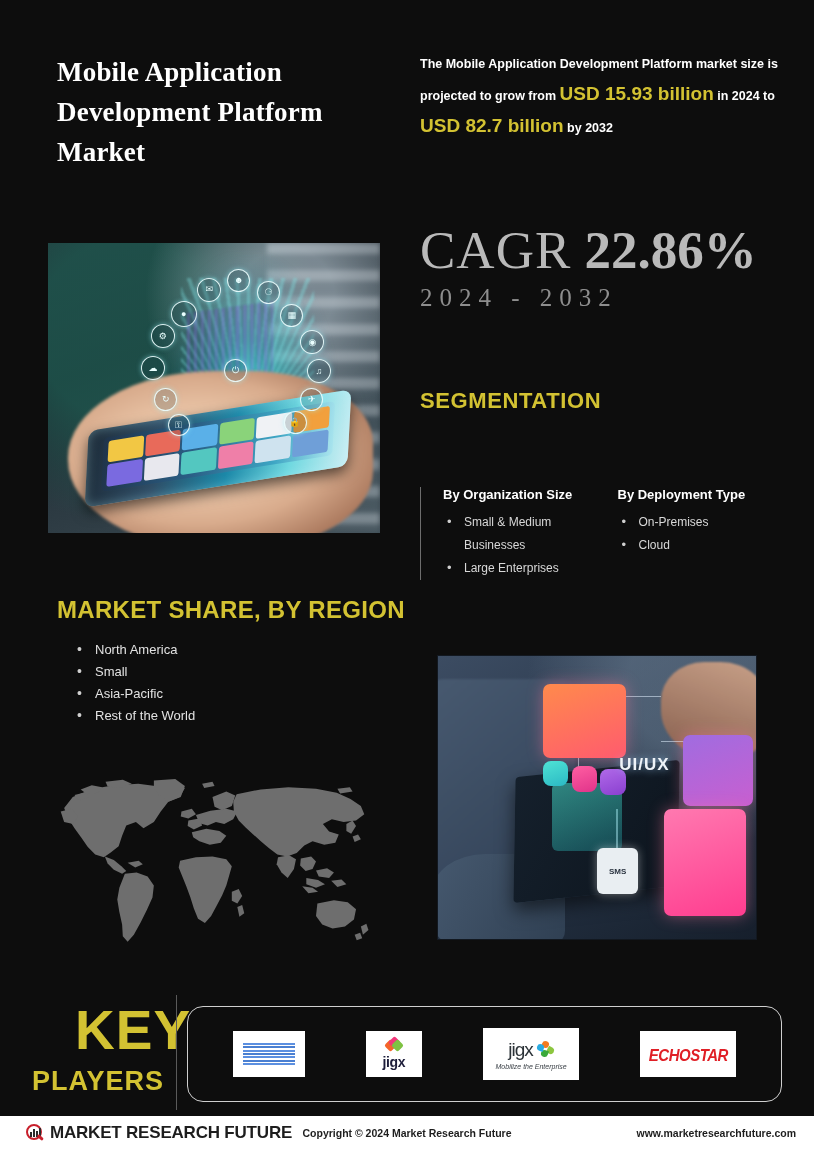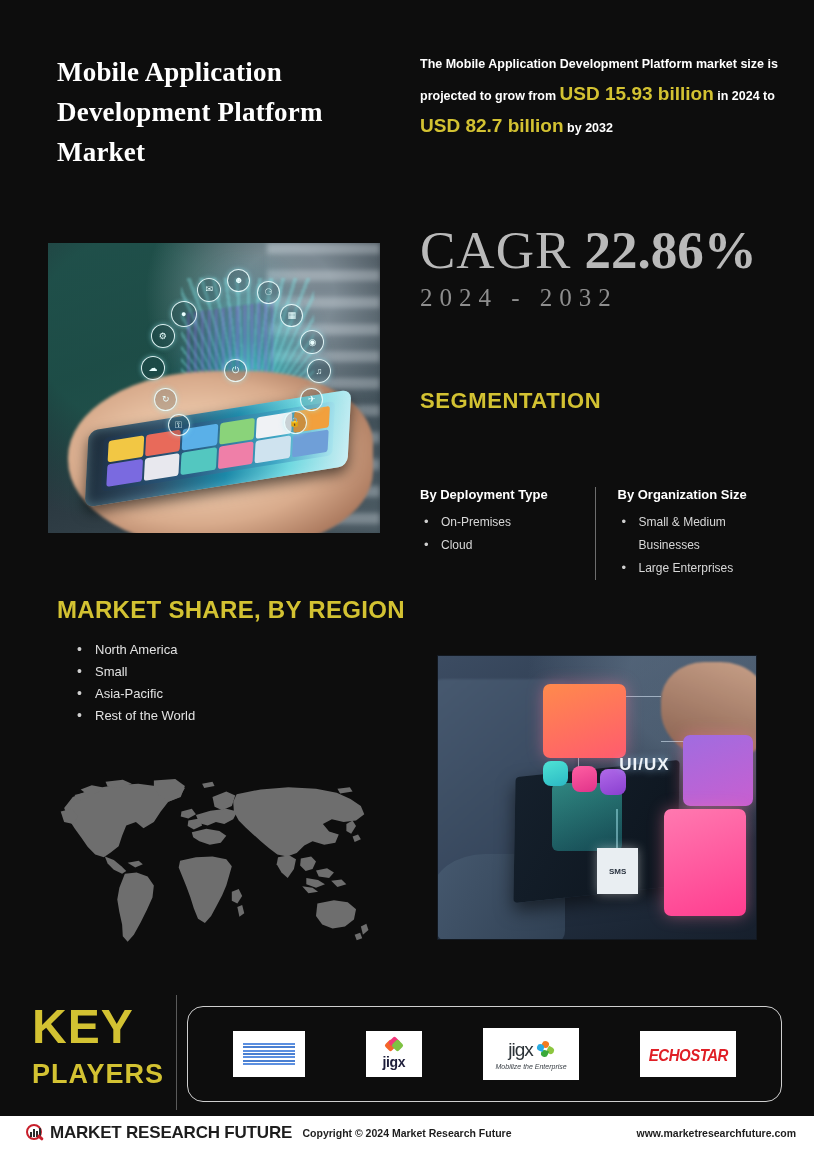--- a/index.html
+++ b/index.html
@@ -188,33 +188,33 @@
     text-shadow:0 0 8px rgba(160,210,255,.8);
   }
   .ux-teal {
     position:absolute; left:36%; top:45%; width:22%; height:24%;
     background:linear-gradient(160deg,rgba(70,220,200,.55),rgba(30,160,170,.35));
     border-radius:6px;
   }
   .ux-dot { position:absolute; border-radius:8px; }
   .ux-sms {
     position:absolute; left:50%; top:68%; width:13%; height:16%;
-    background:#e9eef2; border-radius:0;
+    background:#e9eef2; border-radius:6px;
     color:#2a3340; font-size:8px; font-weight:bold;
     display:flex; align-items:center; justify-content:center;
     box-shadow:0 0 10px rgba(255,255,255,.4);
   }
   .ux-line { position:absolute; background:rgba(225,240,255,.55); }
 
   
   .key-word {
     position:absolute; left:32px; top:1003px;
     color:#d3c232; font-weight:bold; line-height:1;
   }
-  .key-word .l1 { font-size:48px; letter-spacing:1px; display:block; }
+  .key-word .l1 { font-size:55px; letter-spacing:1px; display:block;margin-left:43px; }
   .key-word .l2 { font-size:27px; letter-spacing:1px; display:block; margin-top:10px; }
   .key-div { position:absolute; left:176px; top:995px; width:1px; height:115px; background:#5a5a5a; }
   .key-box {
     position:absolute; left:187px; top:1006px; width:595px; height:96px;
     border:1.4px solid #cfcfcf; border-radius:16px;
     display:flex; align-items:center; justify-content:space-around; padding:0 14px;
   }
   .logo-tile {
     background:#ffffff; height:46px; display:flex; align-items:center;
     justify-content:center; padding:4px 10px;
@@ -302,32 +302,32 @@
   <div class="cagr-wrap">
     <div class="cagr-line">
       <span class="lbl">CAGR</span>
       <span class="val">22.86%</span>
     </div>
     <div class="cagr-years">2024 - 2032</div>
   </div>
 
   <div class="seg-title">SEGMENTATION</div>
   <div class="seg-cols">
+    <div class="seg-col right">
+      <div class="seg-head">By Organization Size</div>
+      <ul class="seg-list">
+        <li>Small &amp; Medium Businesses</li>
+        <li>Large Enterprises</li>
+      </ul>
+    </div>
     <div class="seg-col">
       <div class="seg-head">By Deployment Type</div>
       <ul class="seg-list">
         <li>On-Premises</li>
         <li>Cloud</li>
-      </ul>
-    </div>
-    <div class="seg-col right">
-      <div class="seg-head">By Organization Size</div>
-      <ul class="seg-list">
-        <li>Small &amp; Medium Businesses</li>
-        <li>Large Enterprises</li>
       </ul>
     </div>
   </div>
 
   <div class="phone-img">
     <div class="ph-bgblur"></div>
     <div class="ph-stripes"></div>
     <div class="ph-glow"></div>
     <div class="ph-rays"></div>
     <div class="ph-city"></div>

